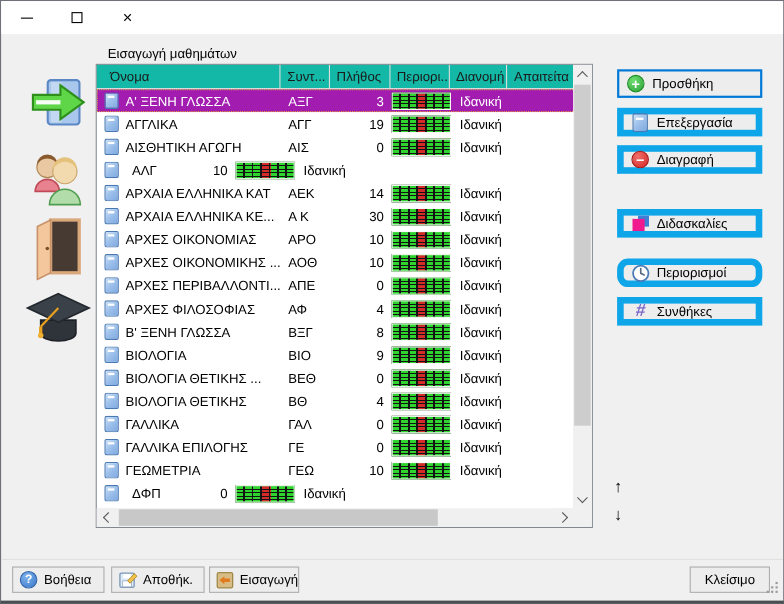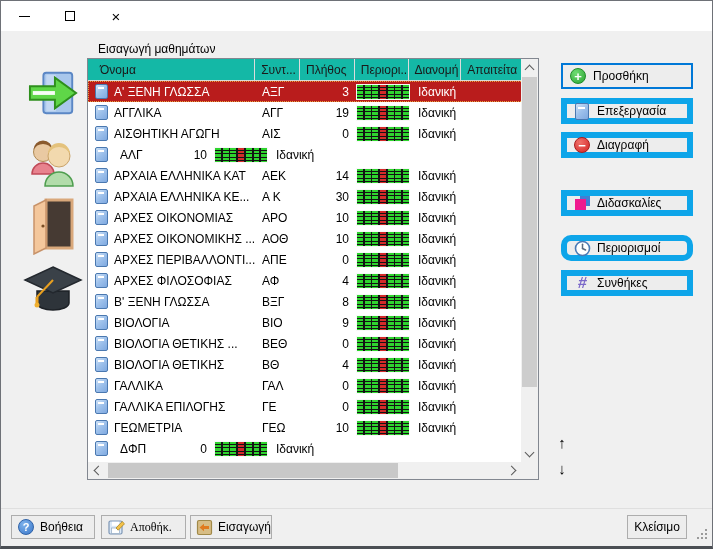--- a/index.html
+++ b/index.html
@@ -19,21 +19,21 @@
   .side-icon { position:absolute; display:flex; align-items:center; justify-content:center; }
   
   .group-label { position:absolute; left:97px; top:41px; font-size:12px; color:#000; }
   
   .listview { position:absolute; left:86px; top:57px; width:452px; height:422px; background:#fff; border:1px solid #828790; }
   .lv-header { position:absolute; left:0; top:0; right:17px; height:22px; background:#14b8a6; display:flex; border-bottom:1px solid #d9d9d9; z-index:3; }
   .hcell { font-size:12px; color:#1a1a1a; border-right:1px solid #dcdcdc; display:flex; align-items:center; padding-left:6px; overflow:hidden; white-space:nowrap; }
   .hcell.first { padding-left:12px; }
   .lv-rows { position:absolute; left:0; top:22px; width:435px; bottom:17px; overflow:hidden; }
   .trow { position:relative; display:flex; height:21px; align-items:center; background:#fff; color:#000; }
-  .trow.selected { background:#b91c1c; color:#fff; }
+  .trow.selected { background:#a21caf; color:#fff; }
   .trow.selected::after { content:""; position:absolute; inset:0; border:1px dotted #e8a33d; pointer-events:none; }
   .tcell { font-size:12px; white-space:nowrap; overflow:hidden; }
   .c-icon { width:26px; display:flex; justify-content:center; }
   .c-name { width:142px; }
   .c-abbr { width:45px; padding-left:6px; }
   .c-count { width:55px; text-align:right; padding-right:7px; }
   .c-restr { width:54px; display:flex; justify-content:center; }
   .c-dist { width:53px; padding-left:8px; }
   .c-req { width:60px; }
   
@@ -476,40 +476,40 @@
   </div>
 
   <div class="footer-divider"></div>
 
   <div class="foot-btn" style="left:10px; width:84px;">
     <span class="ic">
         <span class="round-ic blue" style="font-size:11px;">?</span>
       </span>
     <span>Βοήθεια</span>
   </div>
-  <div class="foot-btn" style="left:100px; width:85px;font-family:Liberation Serif, serif;">
+  <div class="foot-btn" style="left:100px; width:85px;">
     <span class="ic">
       <svg width="17" height="17" viewBox="0 0 17 17">
         <rect x="1" y="2" width="13" height="13" rx="1.5" fill="#dce9f7" stroke="#7d96b5" stroke-width="1.2"></rect>
         <rect x="4" y="2.8" width="7" height="4" fill="#ffffff"></rect>
         <rect x="3.5" y="9" width="8" height="5.5" fill="#ffffff" stroke="#9bb0c8" stroke-width="0.8"></rect>
         <polygon points="8,9 14.2,2.5 16.5,4.8 10.2,11.2" fill="#f5c24a" stroke="#a8841f" stroke-width="0.8"></polygon>
       </svg>
     </span>
     <span>Αποθήκ.</span>
   </div>
   <div class="foot-btn" style="left:189px; width:82px;">
     <span class="ic">
       <svg width="17" height="17" viewBox="0 0 17 17">
         <rect x="1.5" y="1.5" width="14" height="14" rx="1.5" fill="#d7bd85" stroke="#a08948" stroke-width="1.2"></rect>
         <polygon points="3.5,8.5 8,4.8 8,7 13,7 13,10 8,10 8,12.2" fill="#e07b1f"></polygon>
       </svg>
     </span>
     <span>Εισαγωγή</span>
   </div>
-  <div class="foot-btn plain" style="left:626px; width:60px;">
+  <div class="foot-btn plain" style="left:626px; width:73px;">
     <span>Κλείσιμο</span>
   </div>
   <div class="grip">
       <i></i>
     </div>
 
 </div>
 
 </body></html>

